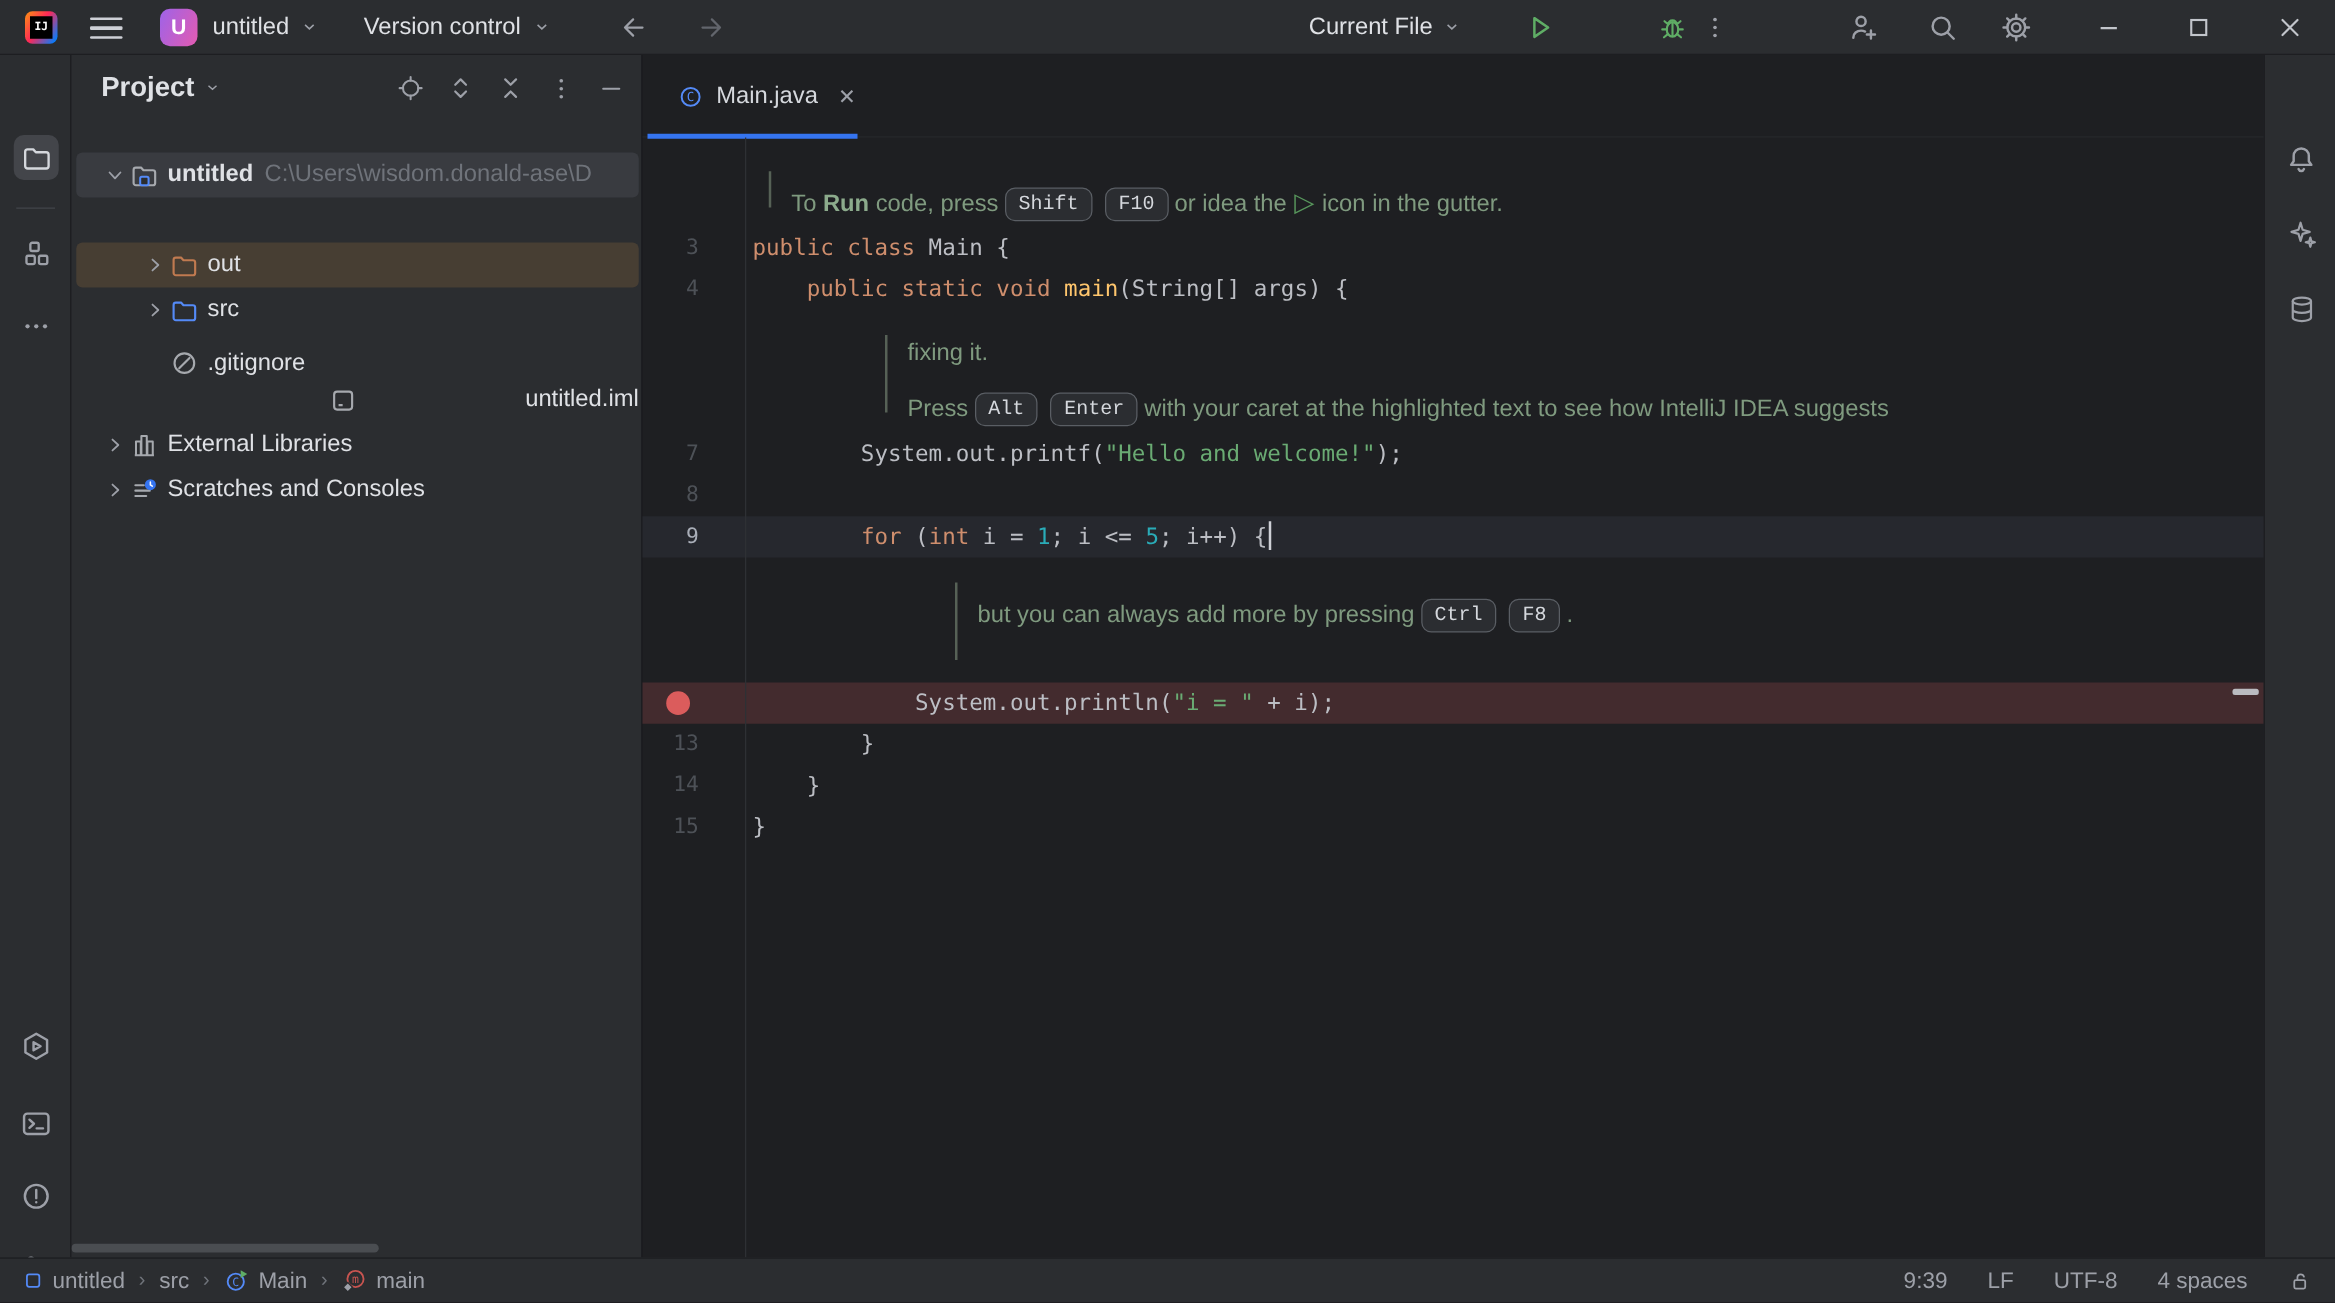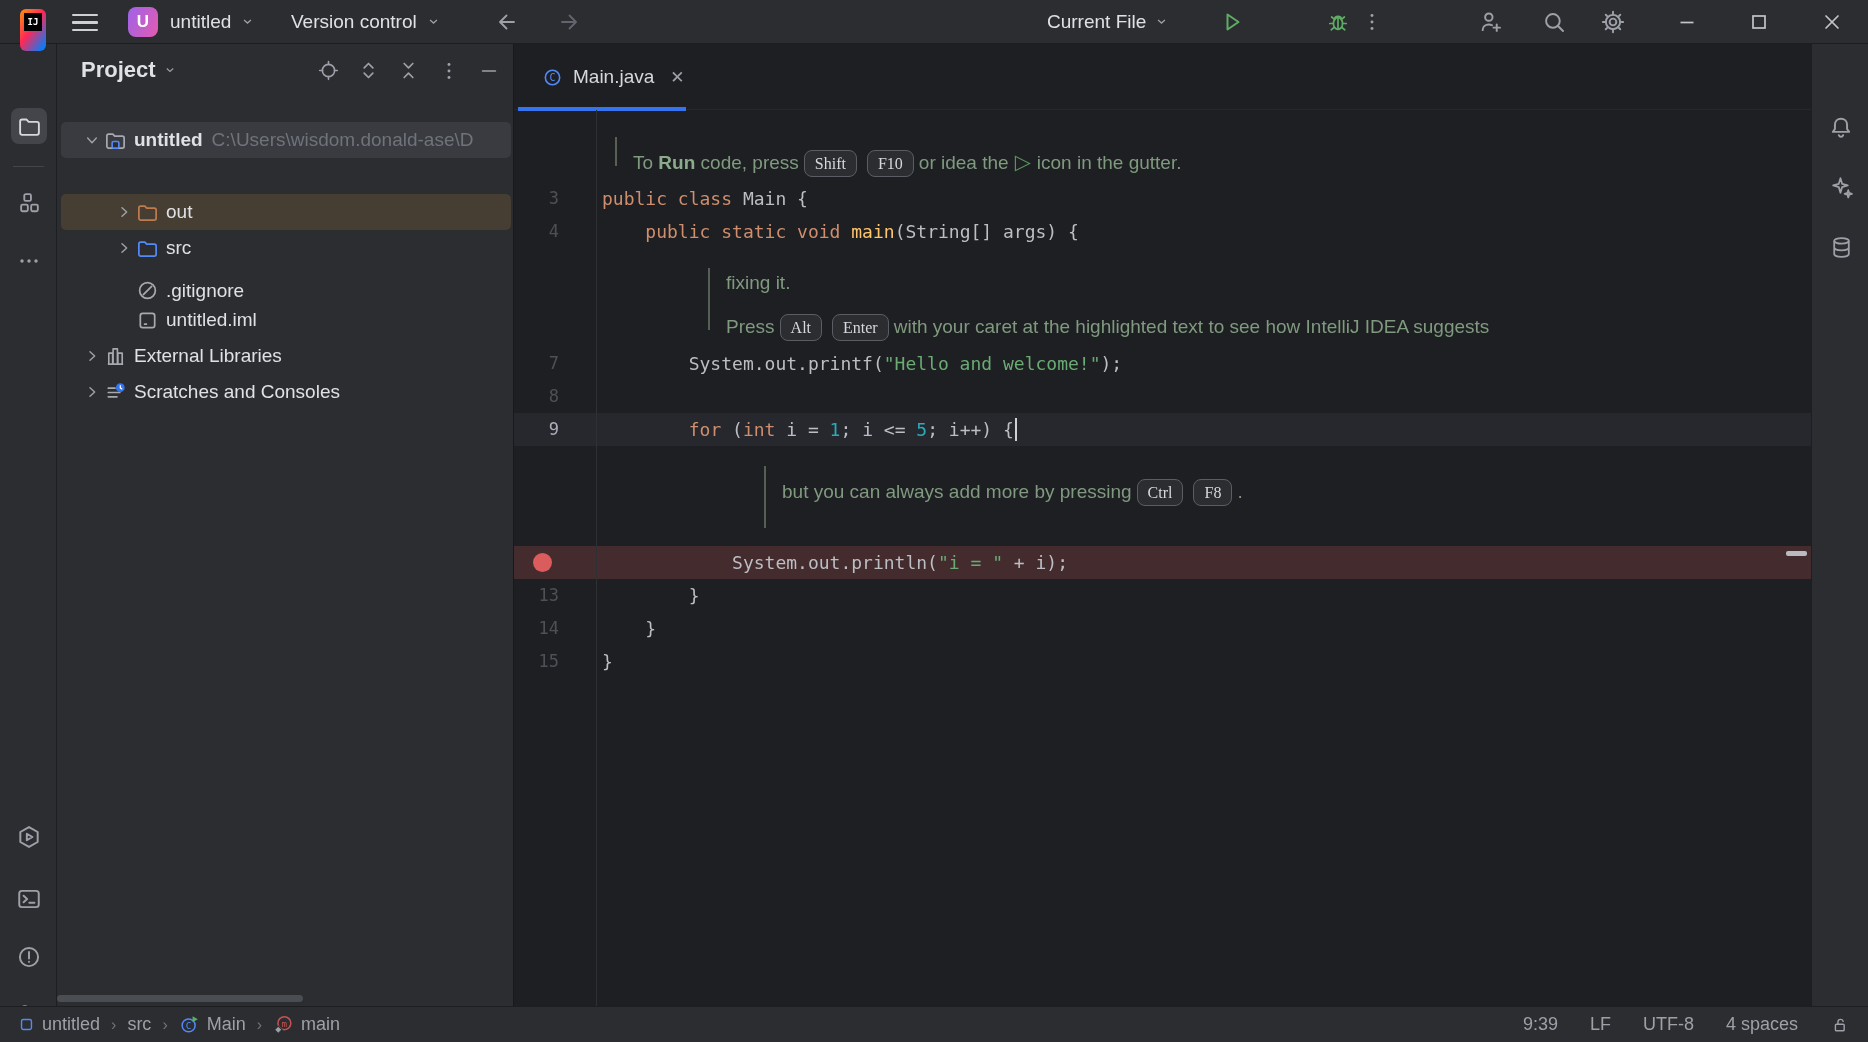--- a/index.html
+++ b/index.html
@@ -3,21 +3,21 @@
 <meta charset="utf-8">
 <style>
   * { box-sizing: border-box; margin: 0; padding: 0; }
   body { background:#1E1F22; font-family:"Liberation Sans", sans-serif; }
   #app { position:relative; width:1868px; height:1042px; background:#1E1F22; color:#DFE1E5; overflow:hidden; }
 
   
   .titlebar { position:absolute; left:0; top:0; width:1868px; height:44px; background:#2B2D30; border-bottom:1px solid #1D1E21; z-index:30; }
   .titlebar .abs { position:absolute; top:0; height:43px; display:flex; align-items:center; }
   .tb-label { font-size:19px; color:#DFE1E5; }
-  .logo { position:absolute; left:20px; top:9px; width:26px; height:42px; border-radius:6px;
+  .logo { position:absolute; left:20px; top:9px; width:26px; height:26px; border-radius:6px;
           background:linear-gradient(125deg,#FC801D 8%,#FE2857 45%,#087CFA 92%); }
   .logo .inner { position:absolute; left:4px; top:4px; width:18px; height:18px; background:#000;
           color:#fff; font:700 9px "DejaVu Sans Mono",monospace; display:flex; align-items:center; justify-content:center; }
   .hamburger { position:absolute; left:72px; top:14px; width:26px; }
   .hamburger i { display:block; height:2.4px; background:#CED0D6; margin-bottom:5px; border-radius:1px; }
   .ubadge { position:absolute; left:128px; top:7px; width:30px; height:30px; border-radius:8px;
             background:linear-gradient(115deg,#9E63E8,#E35BB1); color:#fff; font-size:17px; font-weight:700;
             display:flex; align-items:center; justify-content:center; }
   .ic { display:flex; align-items:center; justify-content:center; }
   .ic svg { display:block; }
@@ -65,21 +65,21 @@
   .codetext { position:absolute; left:88px; white-space:pre; }
   .kw { color:#CF8E6D; } .str { color:#6AAB73; } .num { color:#2AACB8; } .fn { color:#FFC66D; }
   .caret { display:inline-block; width:2px; height:23px; background:#CED0D6; vertical-align:-5px; margin-left:1px; }
   .gdot { position:absolute; left:19px; top:7px; width:19px; height:19px; border-radius:50%; background:#DB5C5C; }
   .hintrow { position:absolute; left:0; width:100%; }
   .hbar { position:absolute; top:2px; bottom:2px; width:2px; background:#566156; }
   .hlines { position:absolute; top:0; }
   .hline { height:33px; line-height:33px; font-size:19px; color:#7F9A7F; white-space:pre; }
   .hline b { font-weight:700; color:#8CAB8C; }
   .kcap { display:inline-block; height:27px; line-height:25px; padding:0 10px; margin:15px 5px; border:1px solid #5A5E64;
-          border-radius:8px; background:#2B2D31; color:#D5D8DD; font-family:Liberation Serif, serif; font-size:16px; vertical-align:middle; }
+          border-radius:8px; background:#2B2D31; color:#D5D8DD; font-family:Liberation Mono, monospace; font-size:16px; vertical-align:middle; }
   .runglyph { color:#57965C; font-size:21px; margin:0 6px; }
   .bpinline { display:inline-block; width:17px; height:17px; border-radius:50%; background:#DB5C5C; vertical-align:-2px; margin:0 7px; }
   .scrollmark { position:absolute; left:1272px; top:507px; width:21px; height:5px; background:#C8CBD0; border-radius:2px; opacity:.9; }
 
   
   .statusbar { position:absolute; left:0; bottom:0; width:1868px; height:36px; background:#2B2D30; border-top:1px solid #1D1E21;
                display:flex; align-items:center; padding:0 18px; font-size:18px; color:#9DA0A8; z-index:40; }
   .crumbs { display:flex; align-items:center; gap:9px; }
   .crumb { display:flex; align-items:center; gap:7px; }
   .crumb-sep { color:#6F737A; font-size:16px; padding:0 2px; }
@@ -356,21 +356,21 @@
         <div class="trow" style="top: 144px; padding-left: 52px; align-items: flex-end;">
           <span class="chev"></span>
           <span class="ticon">
             <svg width="23" height="23" viewBox="0 0 24 24" fill="none" stroke="#A6A9AE" stroke-width="1.8" stroke-linecap="round">
               <circle cx="12" cy="12" r="8.2"></circle>
               <path d="M16.3 7.7L7.7 16.3"></path>
             </svg>
           </span>
           <span class="tlabel">.gitignore</span>
         </div>
-        <div class="trow" style="top: 180px; padding-left: 52px;">
+        <div class="trow" style="top: 180px; padding-left: 52px; justify-content: space-between;">
           <span class="chev"></span>
           <span class="ticon">
             <svg width="23" height="23" viewBox="0 0 24 24" fill="none" stroke="#A6A9AE" stroke-width="1.8">
               <rect x="4.5" y="4.5" width="15" height="15" rx="2.5"></rect>
               <path d="M8.2 15.8h3.4"></path>
             </svg>
           </span>
           <span class="tlabel">untitled.iml</span>
         </div>
         <div class="trow" style="top: 216px; padding-left: 20px;">

